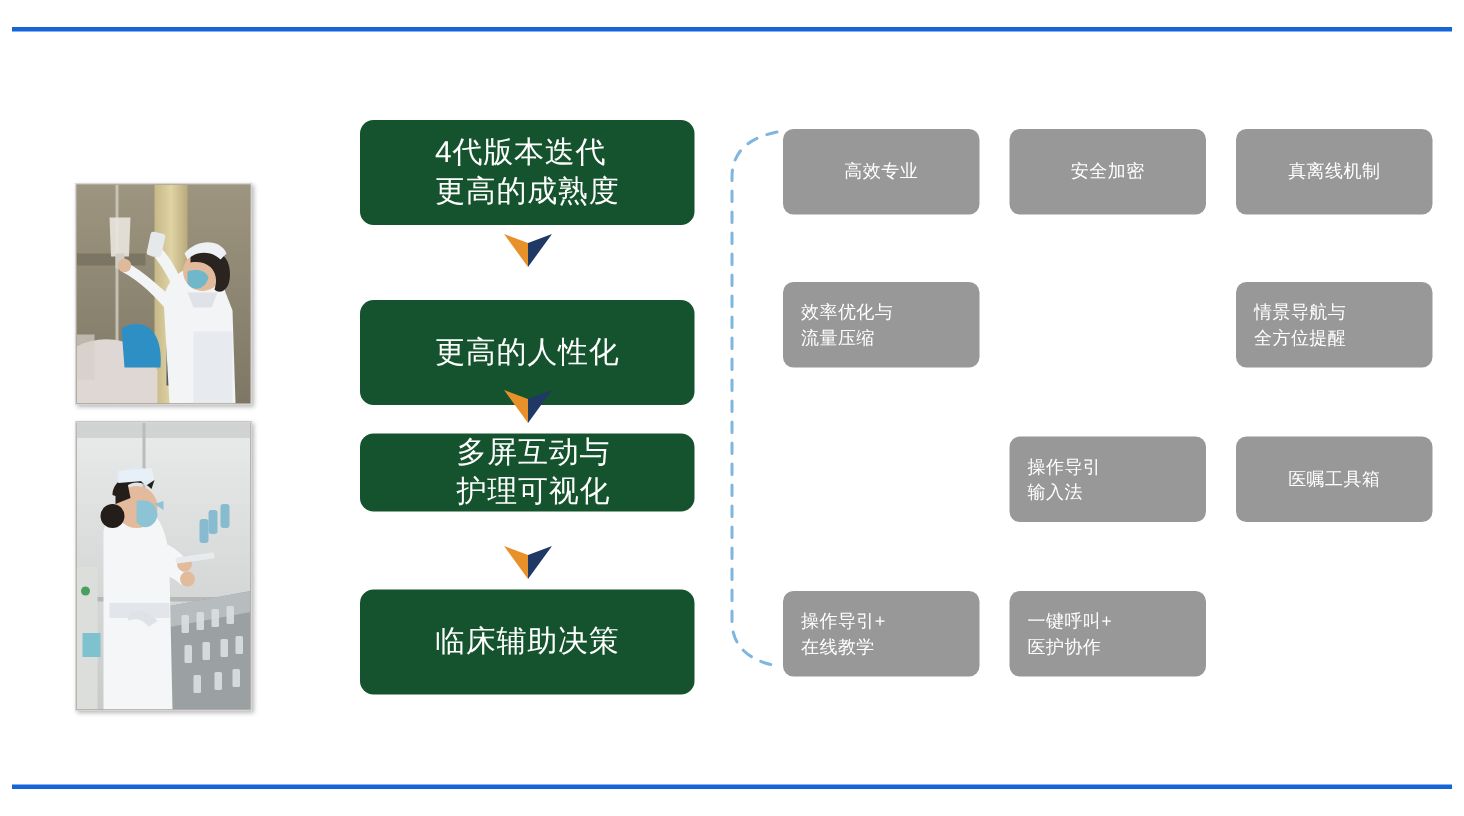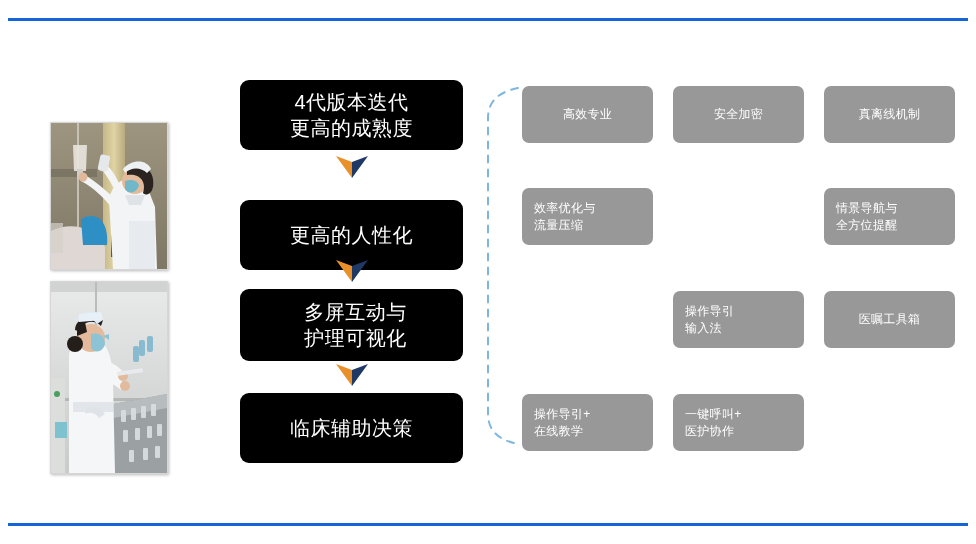--- a/index.html
+++ b/index.html
@@ -37,38 +37,38 @@
   .photo-1 { left: 50px; top: 122px; width: 116px; height: 146px; }
   .photo-2 { left: 50px; top: 281px; width: 116px; height: 191px; }
 
   .photo svg { display: block; width: 100%; height: 100%; }
 
   
   .flow-box {
     position: absolute;
     left: 240px;
     width: 223px;
-    background: #000000;
+    background: #14532d;
     border-radius: 9px;
     color: #ffffff;
     font-size: 20px;
     line-height: 1.32;
     font-weight: 400;
     display: flex;
     align-items: center;
     justify-content: center;
-    text-align: center;
+    text-align: left;
     letter-spacing: 0.5px;
     box-sizing: border-box;
     padding: 4px 8px;
     white-space: pre-line;
   }
   .fb-1 { top: 80px;  height: 70px; }
   .fb-2 { top: 200px; height: 70px; }
-  .fb-3 { top: 289px; height: 72px; padding-left: 16px; }
+  .fb-3 { top: 289px; height: 52px; padding-left: 16px; }
   .fb-4 { top: 393px; height: 70px; }
 
   
   .chevron {
     position: absolute;
     left: 336px;
     width: 32px;
     height: 22px;
   }
   .ch-1 { top: 156px; }

